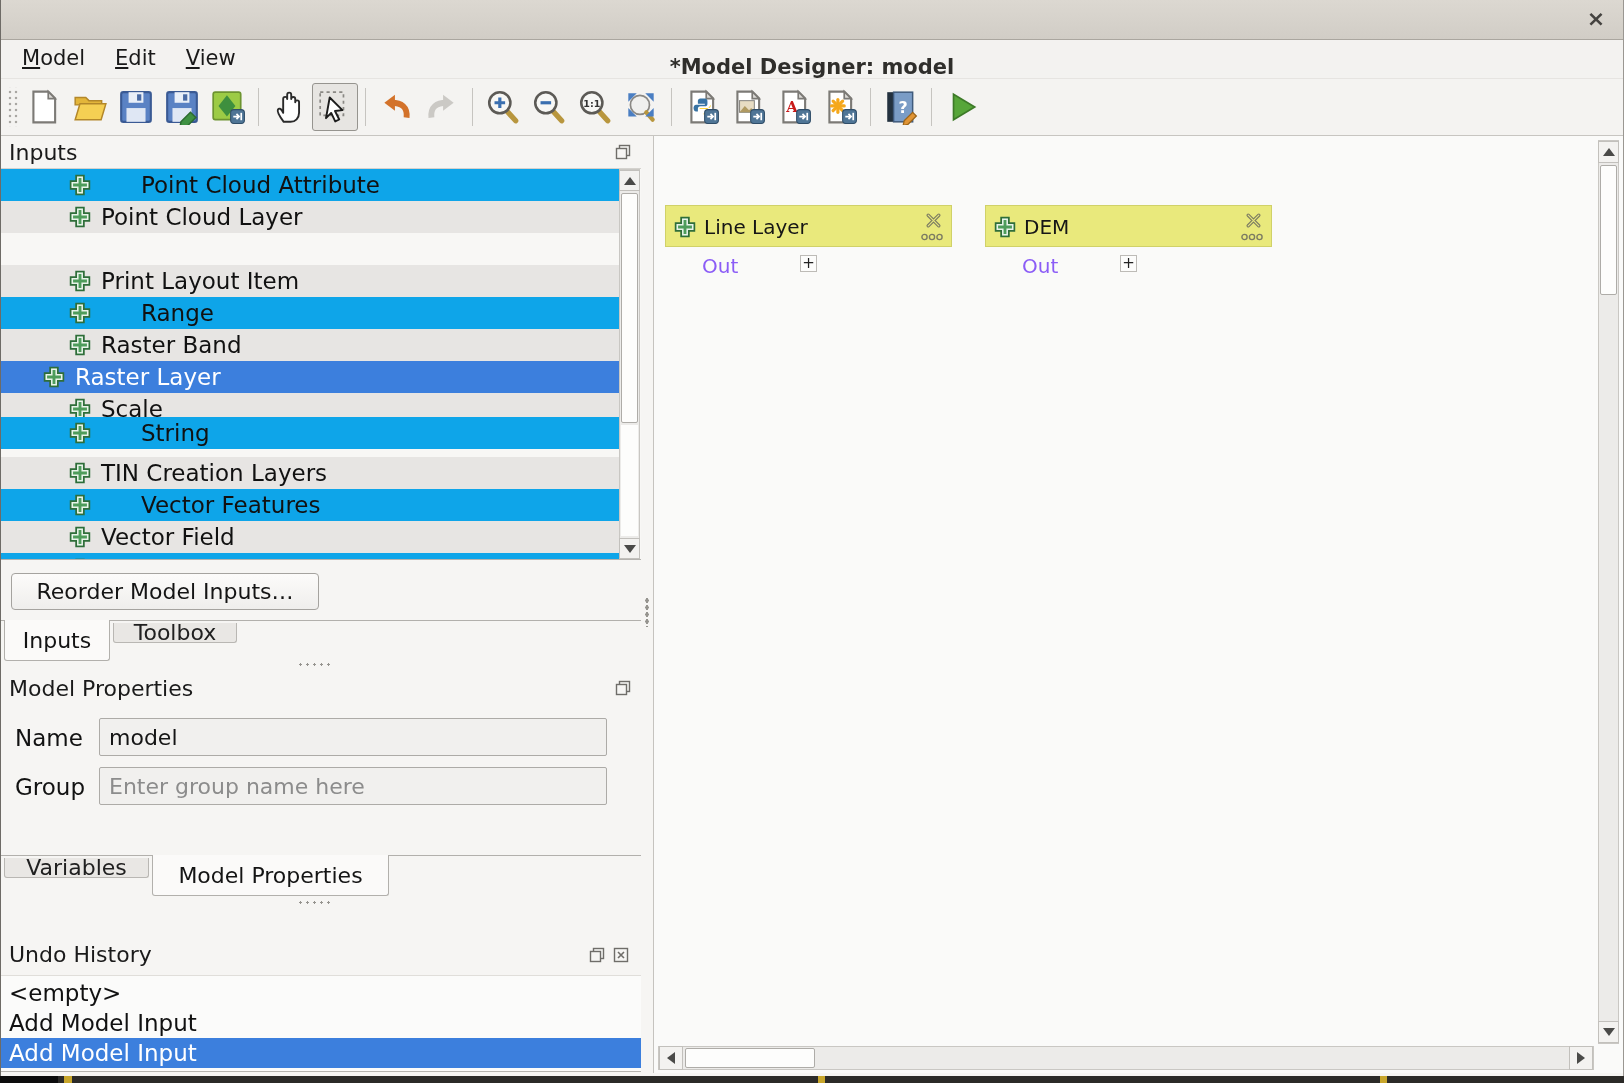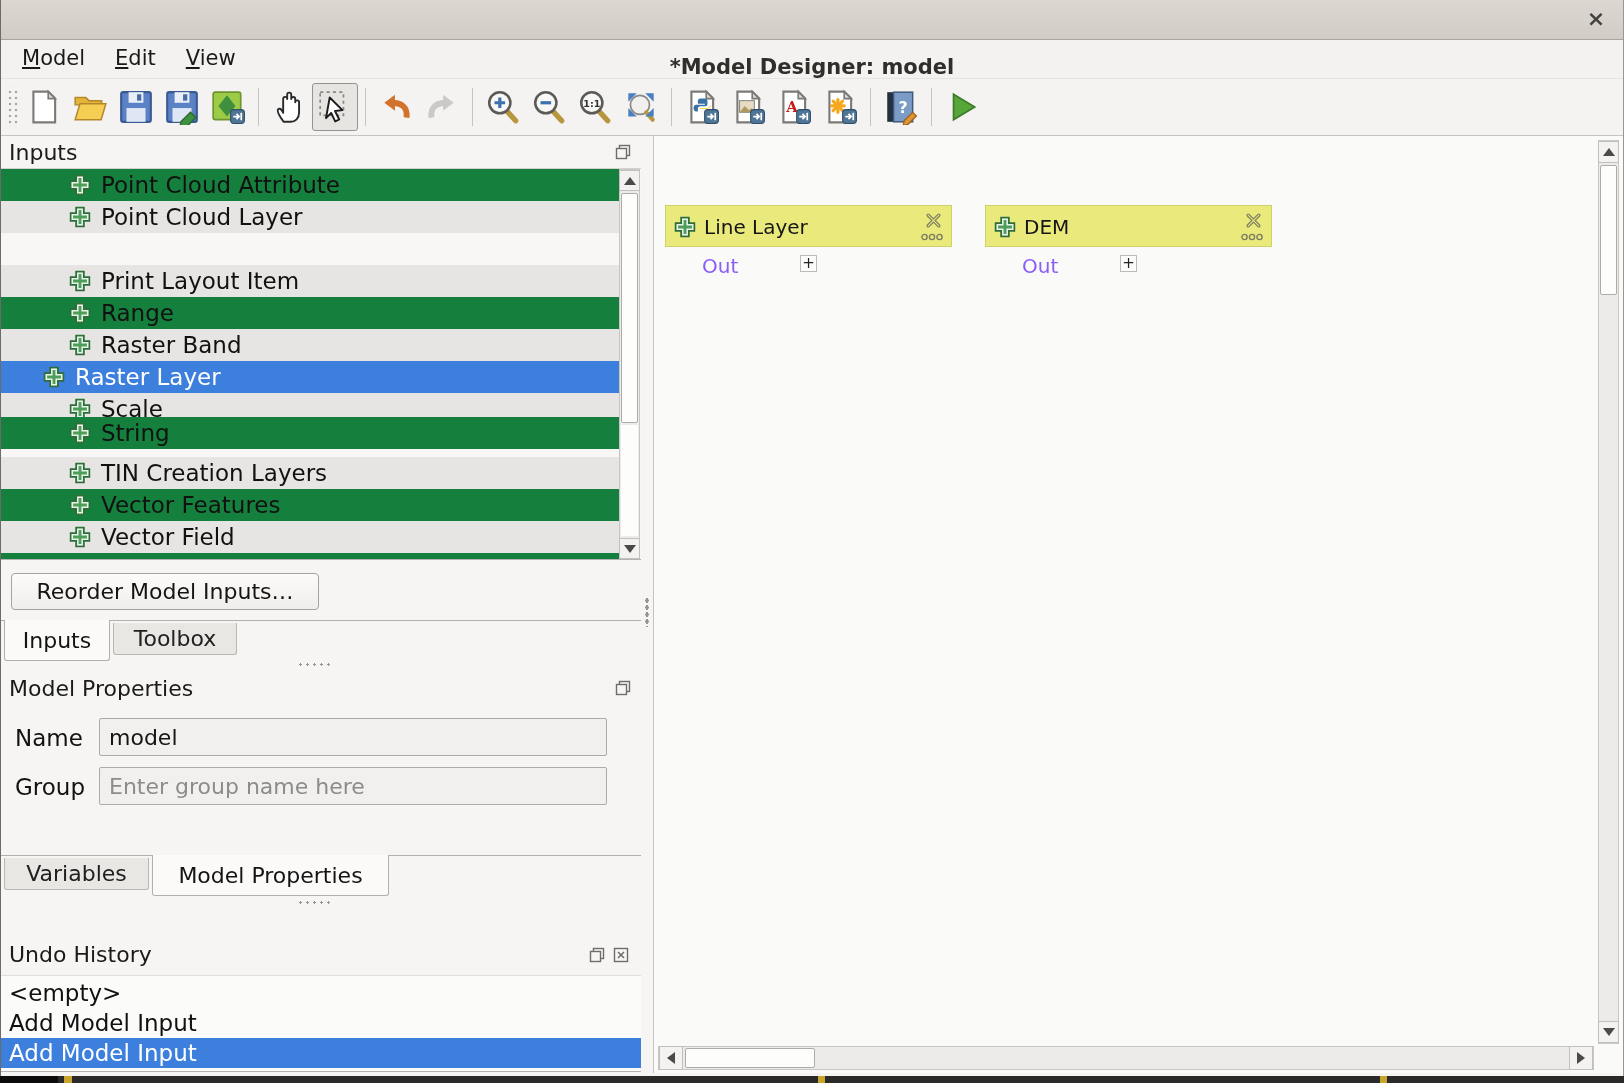--- a/index.html
+++ b/index.html
@@ -42,21 +42,21 @@
 
   
   .dock-title { position:absolute; left:8px; font-size:22px; color:#1a1a1a; }
   .dock-icon { position:absolute; width:16px; height:16px; }
 
   
   .inputs-list { position:absolute; left:0; top:32px; width:640px; height:392px;
     background:#f8f7f5; border-top:1px solid #d4d2ce; border-bottom:1px solid #b5b3af; overflow:hidden; }
   .li-row { position:absolute; left:0; width:618px; height:32px; display:flex; align-items:center;
     padding-left:68px; font-size:23px; color:#111; }
-  .li-row.odd { background:#15803d; }
+  .li-row.odd { background:#0ea5e9;gap:40px; }
   .li-row.even { background:#e7e5e3; }
   .li-row.selected { background:#3c7fdd; color:#ffffff;padding-left:42px; }
   .li-row svg { margin-right:10px; flex:0 0 auto; }
 
   
   .sb-v { position:absolute; background:#ecebe9; border:1px solid #c9c7c3; }
   .sb-btn { position:absolute; background:#f3f2f0; border:1px solid #c2c0bc;
     display:flex; align-items:center; justify-content:center; }
   .sb-thumb { position:absolute; background:#fdfdfc; border:1px solid #aeaca8; border-radius:2px; }
   .arr-up { width:0; height:0; border-left:6px solid transparent; border-right:6px solid transparent; border-bottom:8px solid #4a4a48; }
@@ -67,21 +67,21 @@
   
   .reorder-btn { position:absolute; left:10px; top:437px; width:308px; height:37px;
     background:linear-gradient(#fcfbfa,#efeeec); border:1px solid #a5a39f; border-radius:4px;
     font-size:22px; color:#141414; display:flex; align-items:center; justify-content:center; }
 
   
   .tabbar { position:absolute; left:0; width:640px; border-top:1px solid #b2b0ac; }
   .tab { position:absolute; font-size:22px; color:#141414; display:flex; align-items:center; justify-content:center; }
   .tab.active { top:-1px; height:41px; background:#fbfaf9; border:1px solid #b2b0ac; border-top:none;
     border-radius:0 0 3px 3px; z-index:2; }
-  .tab.inactive { top:2px; height:32px; background:#e9e7e4; border:1px solid #b9b7b3; border-top:none;
+  .tab.inactive { top:2px; height:20px; background:#e9e7e4; border:1px solid #b9b7b3; border-top:none;
     border-radius:0 0 3px 3px; color:#202020;text-align:center; }
   .hdots { position:absolute; width:34px; height:5px;
     background-image:radial-gradient(#96948f 1.4px, transparent 1.6px); background-size:7px 5px; }
 
   
   .form-label { position:absolute; font-size:23px; color:#121212; }
   .form-field { position:absolute; left:98px; width:508px; height:38px; background:#f1f0ee;
     border:1px solid #adaba7; border-radius:2px; font-size:22px; color:#151515; padding:0 9px;
     font-family:"DejaVu Sans","Liberation Sans",sans-serif; }
   .form-field::placeholder { color:#8c8c8c; opacity:1; }

